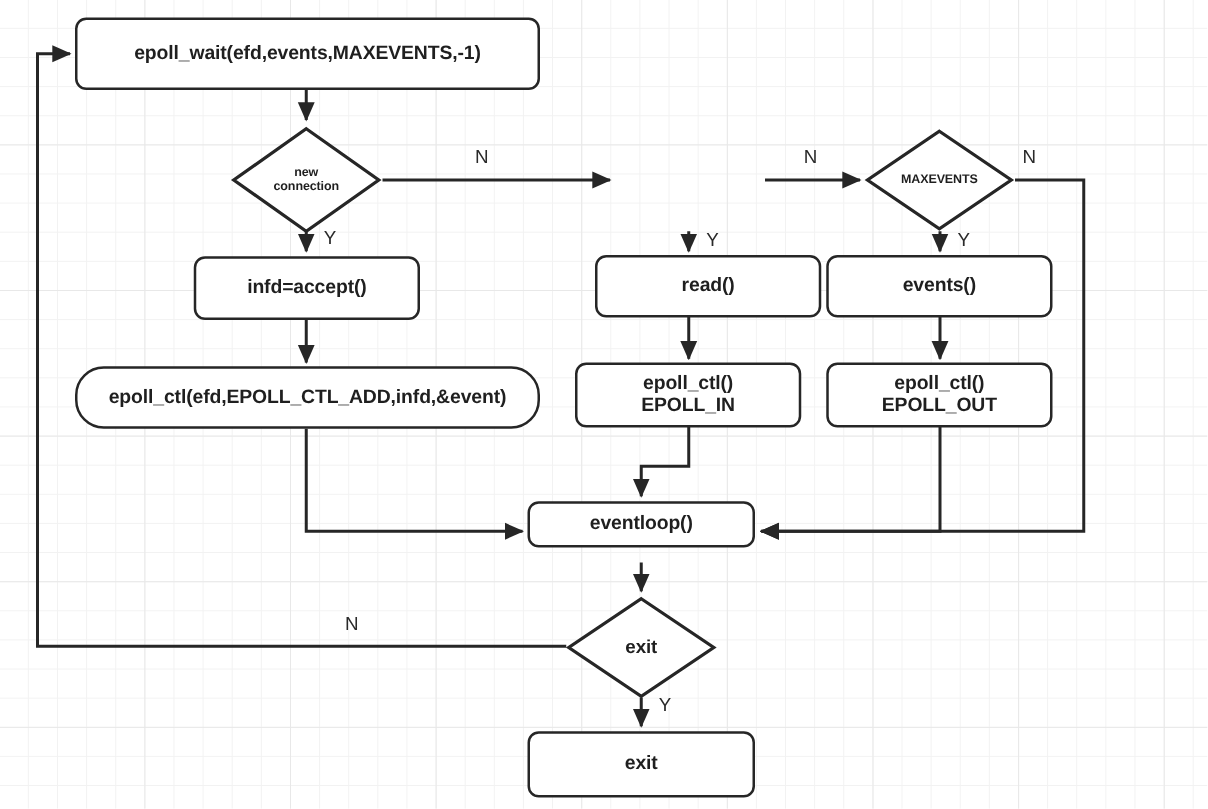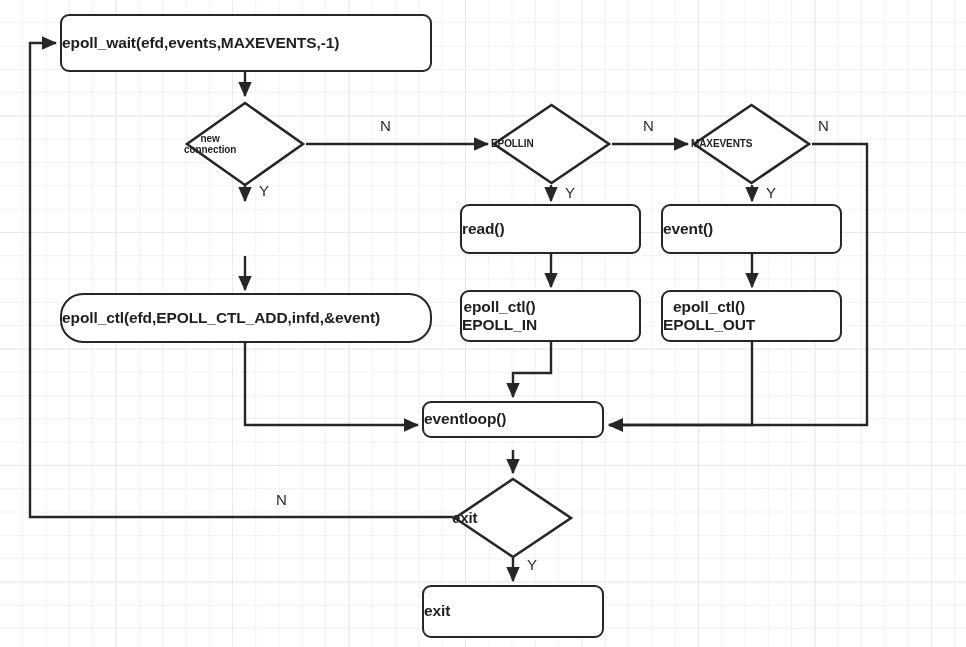--- a/index.html
+++ b/index.html
@@ -34,21 +34,21 @@
     left: 0; top: 0;
     width: 966px;
     height: 647px;
     pointer-events: none;
   }
   .node {
     position: absolute;
     box-sizing: border-box;
     display: flex;
     align-items: center;
-    justify-content: flex-start;
+    justify-content: center;
     text-align: center;
     color: #1f1f1f;
     font-weight: bold;
     letter-spacing: -0.1px;
   }
   .proc {
     background: #ffffff;
     border: 2.4px solid #262626;
     border-radius: 9px;
     font-size: 15.5px;
@@ -136,52 +136,49 @@
   <div class="node decision" style="left:184px; top:100px; width:122px; height:88px;">
     <svg viewBox="0 0 122 88" preserveAspectRatio="none">
       <polygon points="61,3 119,44 61,85 3,44" fill="#ffffff" stroke="#262626" stroke-width="2.6" stroke-linejoin="miter"></polygon>
     </svg>
     <div class="dlabel">
       <div>new</div>
       <div>connection</div>
     </div>
   </div>
 
+  <div class="node proc" style="left:155px; top:205px; width:181px; height:51px;">
+    <span>infd=accept()</span>
+  </div>
 
   <div class="node proc" style="left:60px; top:293px; width:372px; height:50px;border-radius:23px;">
     <span>epoll_ctl(efd,EPOLL_CTL_ADD,infd,&amp;event)</span>
   </div>
 
-  <div class="node decision" style="left:491px; top:102px; width:121px; height:84px;">
-    <svg viewBox="0 0 121 84" preserveAspectRatio="none">
-      <polygon points="60.5,3 118,42 60.5,81 3,42" fill="#ffffff" stroke="#262626" stroke-width="2.6" stroke-linejoin="miter"></polygon>
-    </svg>
-    <div class="dlabel">EPOLLIN</div>
-  </div>
-
-  <div class="node proc" style="left:460px; top:204px; width:181px; height:50px;">
+
+  <div class="node proc" style="left:476px; top:204px; width:181px; height:50px;">
     <span>read()</span>
   </div>
 
   <div class="node proc" style="left:460px; top:290px; width:181px; height:52px;">
     <div>
       <div>epoll_ctl()</div>
       <div>EPOLL_IN</div>
     </div>
   </div>
 
   <div class="node decision" style="left:691px; top:102px; width:121px; height:84px;">
     <svg viewBox="0 0 121 84" preserveAspectRatio="none">
       <polygon points="60.5,3 118,42 60.5,81 3,42" fill="#ffffff" stroke="#262626" stroke-width="2.6" stroke-linejoin="miter"></polygon>
     </svg>
     <div class="dlabel">MAXEVENTS</div>
   </div>
 
   <div class="node proc" style="left:661px; top:204px; width:181px; height:50px;">
-    <span>event()</span>
+    <span>events()</span>
   </div>
 
   <div class="node proc" style="left:661px; top:290px; width:181px; height:52px;">
     <div>
       <div>epoll_ctl()</div>
       <div>EPOLL_OUT</div>
     </div>
   </div>
 
   <div class="node proc" style="left:422px; top:401px; width:182px; height:37px; font-weight:bold;">

